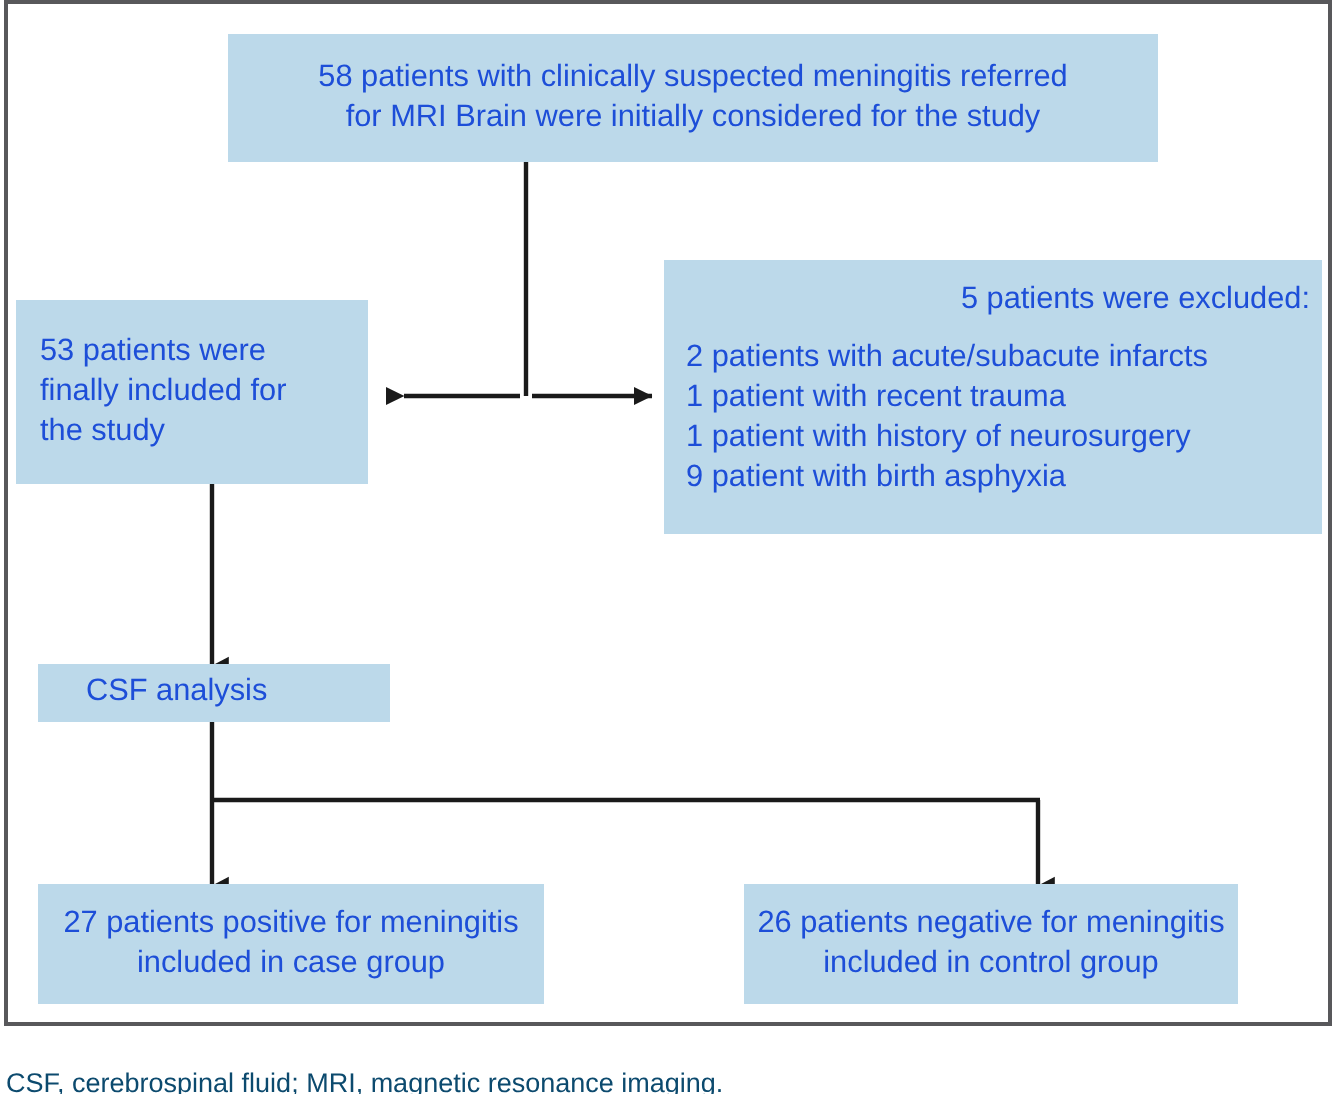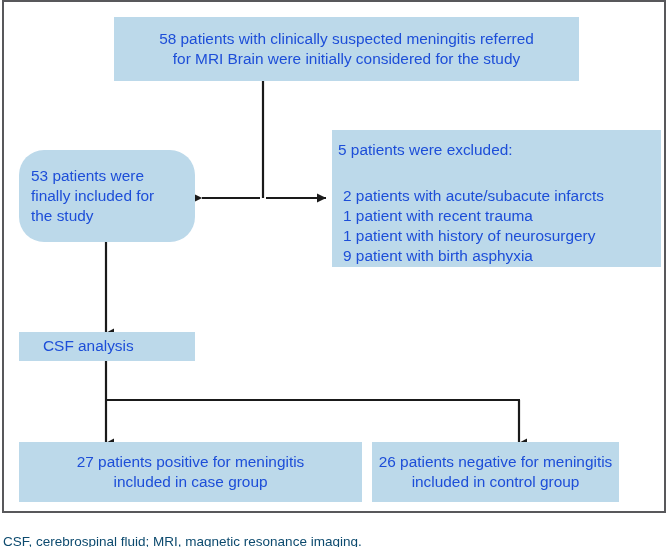--- a/index.html
+++ b/index.html
@@ -44,45 +44,44 @@
   .node .line { display: block; white-space: pre; }
   .center { text-align: center; align-items: center; }
   .left   { text-align: left;   align-items: flex-start; }
 
   
   #node-screened {
     left: 110px; top: 15px; width: 465px; height: 64px;
     padding: 0 8px;
   }
   #node-included {
-    left: 15px; top: 148px; width: 176px; height: 92px;
+    left: 4px; top: 148px; width: 176px; height: 92px;
     padding: 0 12px;
-    border-radius: 25px;
   }
   #node-excluded {
     left: 328px; top: 128px; width: 329px; height: 137px;
     padding: 10px 6px 8px 6px;
     justify-content: flex-start;
   }
   #node-excluded .hdr {
-    text-align: left;
+    text-align: right;
     width: 100%;
-    margin-bottom: 26px;
+    margin-bottom: 9px;
   }
   #node-excluded .items {
     padding-left: 5px;
     width: 100%;
   }
   #node-csf {
     left: 15px; top: 330px; width: 176px; height: 29px;
     padding: 0 24px;
     justify-content: center;
   }
   #node-case {
-    left: 15px; top: 440px; width: 343px; height: 60px;
+    left: 15px; top: 440px; width: 253px; height: 60px;
     padding: 0 8px;
   }
   #node-control {
     left: 368px; top: 440px; width: 247px; height: 60px;
     padding: 0 8px;
   }
 
   
   #connectors {
     position: absolute;

